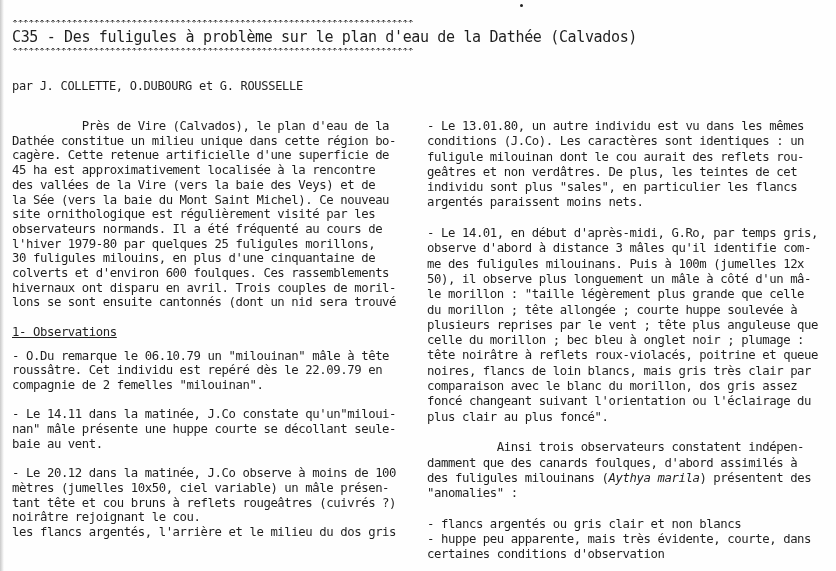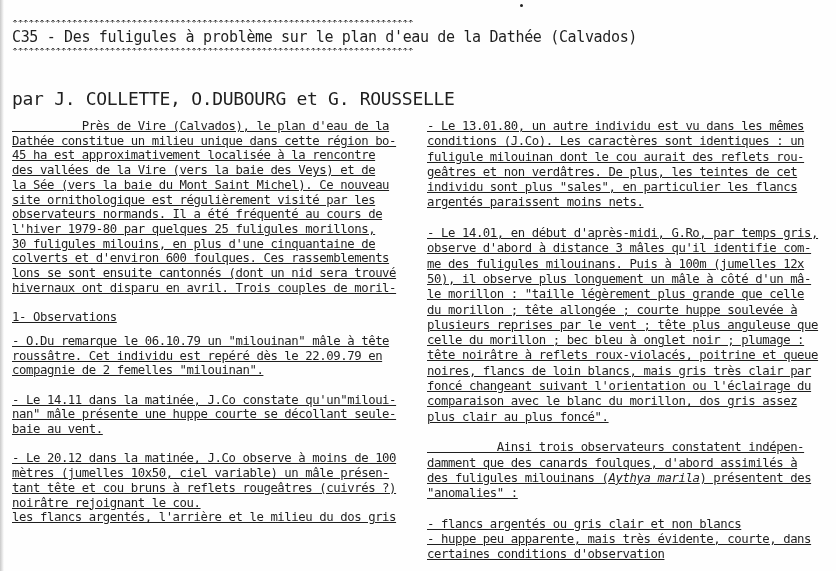--- a/index.html
+++ b/index.html
@@ -17,29 +17,29 @@
   .stars {
     position: absolute; left: 12px; width: 505px; height: 6px;
     font-size: 10px; line-height: 6px; letter-spacing: -0.6px;
     white-space: nowrap; overflow: hidden; color: #2a2a2a;
   }
   .title {
     position: absolute; left: 12px; top: 28px;
     font-size: 15px; white-space: nowrap; letter-spacing: -0.35px;
   }
   .authors {
-    position: absolute; left: 12px; top: 88px;
-    font-size: 18px; white-space: nowrap; letter-spacing: -0.3px;
+    position: absolute; left: 12px; top: 79px;
+    font-size: 12px; white-space: nowrap; letter-spacing: -0.3px;
   }
   .col {
     position: absolute; font-size: 12.3px; letter-spacing: -0.42px;
   }
   .col-left { left: 12px; top: 119px; width: 405px; line-height: 14.7px; }
   .col-right { left: 427px; top: 119px; width: 405px; line-height: 15.3px; }
-  .line { white-space: pre; display: block; text-decoration: underline; }
+  .line { white-space: pre; display: block; }
   .para { margin-bottom: 14.7px; }
   .col-right .para { margin-bottom: 15.3px; }
   .heading {
     text-decoration: underline; margin-bottom: 9px; display: inline-block;
   }
   .italic { font-style: italic; }
   .dot {
     position: absolute; left: 520px; top: 4px; width: 3px; height: 3px;
     border-radius: 50%; background: #222;
   }
@@ -53,30 +53,31 @@
 <div class="stars" style="top:20px">**************************************************************************</div>
 <div class="title">C35 - Des fuligules à problème sur le plan d'eau de la Dathée (Calvados)</div>
 <div class="stars" style="top:48px">**************************************************************************</div>
 
 <div class="authors">par J. COLLETTE, O.DUBOURG et G. ROUSSELLE</div>
 
 <div class="col col-left">
   <div class="para">
     <span class="line">          Près de Vire (Calvados), le plan d'eau de la</span>
     <span class="line">Dathée constitue un milieu unique dans cette région bo-</span>
+    <span class="line">cagère. Cette retenue artificielle d'une superficie de</span>
     <span class="line">45 ha est approximativement localisée à la rencontre</span>
     <span class="line">des vallées de la Vire (vers la baie des Veys) et de</span>
     <span class="line">la Sée (vers la baie du Mont Saint Michel). Ce nouveau</span>
     <span class="line">site ornithologique est régulièrement visité par les</span>
     <span class="line">observateurs normands. Il a été fréquenté au cours de</span>
     <span class="line">l'hiver 1979-80 par quelques 25 fuligules morillons,</span>
     <span class="line">30 fuligules milouins, en plus d'une cinquantaine de</span>
     <span class="line">colverts et d'environ 600 foulques. Ces rassemblements</span>
+    <span class="line">hivernaux ont disparu en avril. Trois couples de moril-</span>
     <span class="line">lons se sont ensuite cantonnés (dont un nid sera trouvé</span>
-    <span class="line">hivernaux ont disparu en avril. Trois couples de moril-</span>
   </div>
 
   <div class="heading">1- Observations</div>
 
   <div class="para">
     <span class="line">- O.Du remarque le 06.10.79 un "milouinan" mâle à tête</span>
     <span class="line">roussâtre. Cet individu est repéré dès le 22.09.79 en</span>
     <span class="line">compagnie de 2 femelles "milouinan".</span>
   </div>
   <div class="para">
@@ -106,22 +107,22 @@
     <span class="line">- Le 14.01, en début d'après-midi, G.Ro, par temps gris,</span>
     <span class="line">observe d'abord à distance 3 mâles qu'il identifie com-</span>
     <span class="line">me des fuligules milouinans. Puis à 100m (jumelles 12x</span>
     <span class="line">50), il observe plus longuement un mâle à côté d'un mâ-</span>
     <span class="line">le morillon : "taille légèrement plus grande que celle</span>
     <span class="line">du morillon ; tête allongée ; courte huppe soulevée à</span>
     <span class="line">plusieurs reprises par le vent ; tête plus anguleuse que</span>
     <span class="line">celle du morillon ; bec bleu à onglet noir ; plumage :</span>
     <span class="line">tête noirâtre à reflets roux-violacés, poitrine et queue</span>
     <span class="line">noires, flancs de loin blancs, mais gris très clair par</span>
+    <span class="line">comparaison avec le blanc du morillon, dos gris assez</span>
     <span class="line">foncé changeant suivant l'orientation ou l'éclairage du</span>
-    <span class="line">comparaison avec le blanc du morillon, dos gris assez</span>
     <span class="line">plus clair au plus foncé".</span>
   </div>
 
   <div class="para" style="margin-top:8px">
     <span class="line">          Ainsi trois observateurs constatent indépen-</span>
     <span class="line">damment que des canards foulques, d'abord assimilés à</span>
     <span class="line"><span>des fuligules milouinans (</span><span class="italic">Aythya marila</span><span>) présentent des</span></span>
     <span class="line">"anomalies" :</span>
   </div>
 

